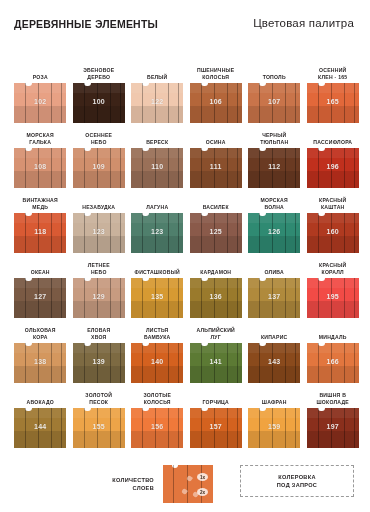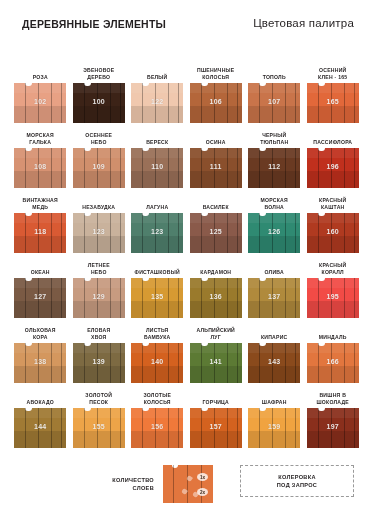--- a/index.html
+++ b/index.html
@@ -9,21 +9,21 @@
     font-family:"Liberation Sans","DejaVu Sans",sans-serif;
     color:#231f20;
     overflow:hidden;
     position:relative;
   }
   .header{
     position:absolute;top:18px;left:0;width:370px;
     display:flex;align-items:baseline;
   }
   .brand{
-    position:absolute;left:22px;top:0;
+    position:absolute;left:14px;top:0;
     font-size:10.5px;font-weight:700;letter-spacing:.2px;
     color:#231f20;white-space:nowrap;
   }
   .palette-title{
     position:absolute;right:16px;top:-1px;
     font-size:11.5px;font-weight:400;letter-spacing:.2px;
     color:#231f20;white-space:nowrap;
   }
 
   .grid{

